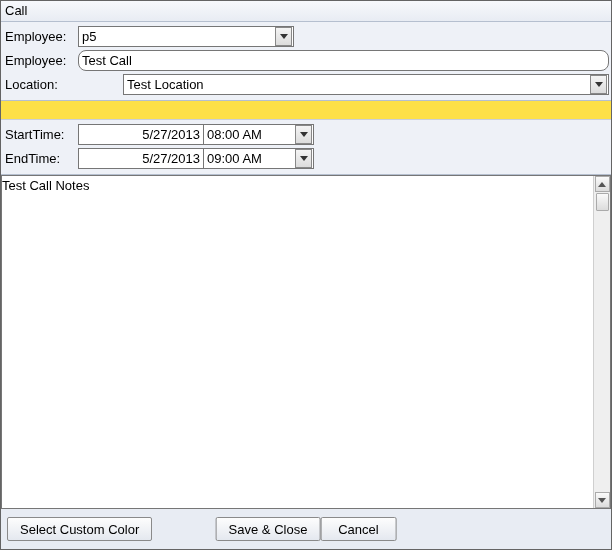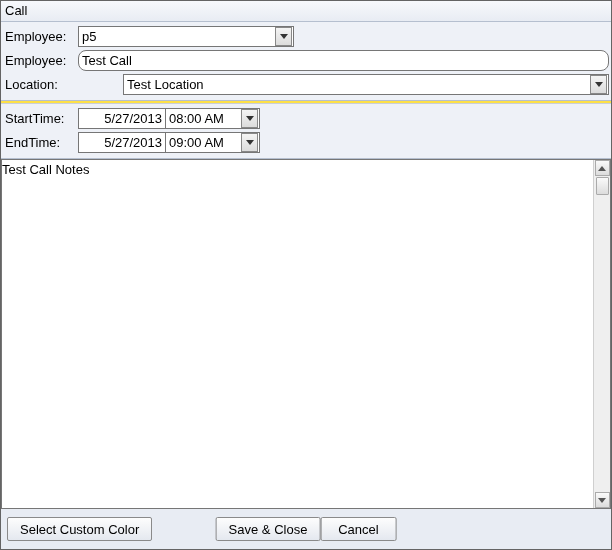--- a/index.html
+++ b/index.html
@@ -97,22 +97,22 @@
     background: linear-gradient(#fdfdfd,#e4e8ef);
     padding: 0 12px;
     display: flex; align-items: center; justify-content: center;
     color: #000;
     cursor: pointer;
     border-radius: 2px;
   }
   .footer-center { display:flex; gap:0; position:absolute; left:50%; transform:translateX(-50%); }
   .loc-combo { width: 100%; margin-left: 45px; }
   .emp-combo { width: 216px; }
-  .date-input { width: 88px; justify-content:flex-end; }
-  .time-combo { width: 95px; justify-content: space-between; margin-left: -1px;}
+  .date-input { width: 126px; justify-content:flex-end; }
+  .time-combo { width: 111px; justify-content: space-between; margin-left: -1px;}
 </style>
 </head>
 <body>
 
 <div class="window">
   <div class="titlebar">Call</div>
 
   <div class="section">
     <div class="row">
       <div class="label">Employee:</div>
@@ -139,21 +139,21 @@
         <div class="combo loc-combo">
           <span>Test Location</span>
           <div class="drop-btn">
               <div class="tri"></div>
             </div>
         </div>
       </div>
     </div>
   </div>
 
-  <div class="section" style="margin-top:2px;">
+  <div class="section" style="margin-top:18px;">
     <div class="row">
       <div class="label">StartTime:</div>
       <div class="control" style="flex:none;">
         <div class="date-input">
           <span>5/27/2013</span>
         </div>
         <div class="time-combo">
           <span>08:00 AM</span>
           <div class="drop-btn">
               <div class="tri"></div>

